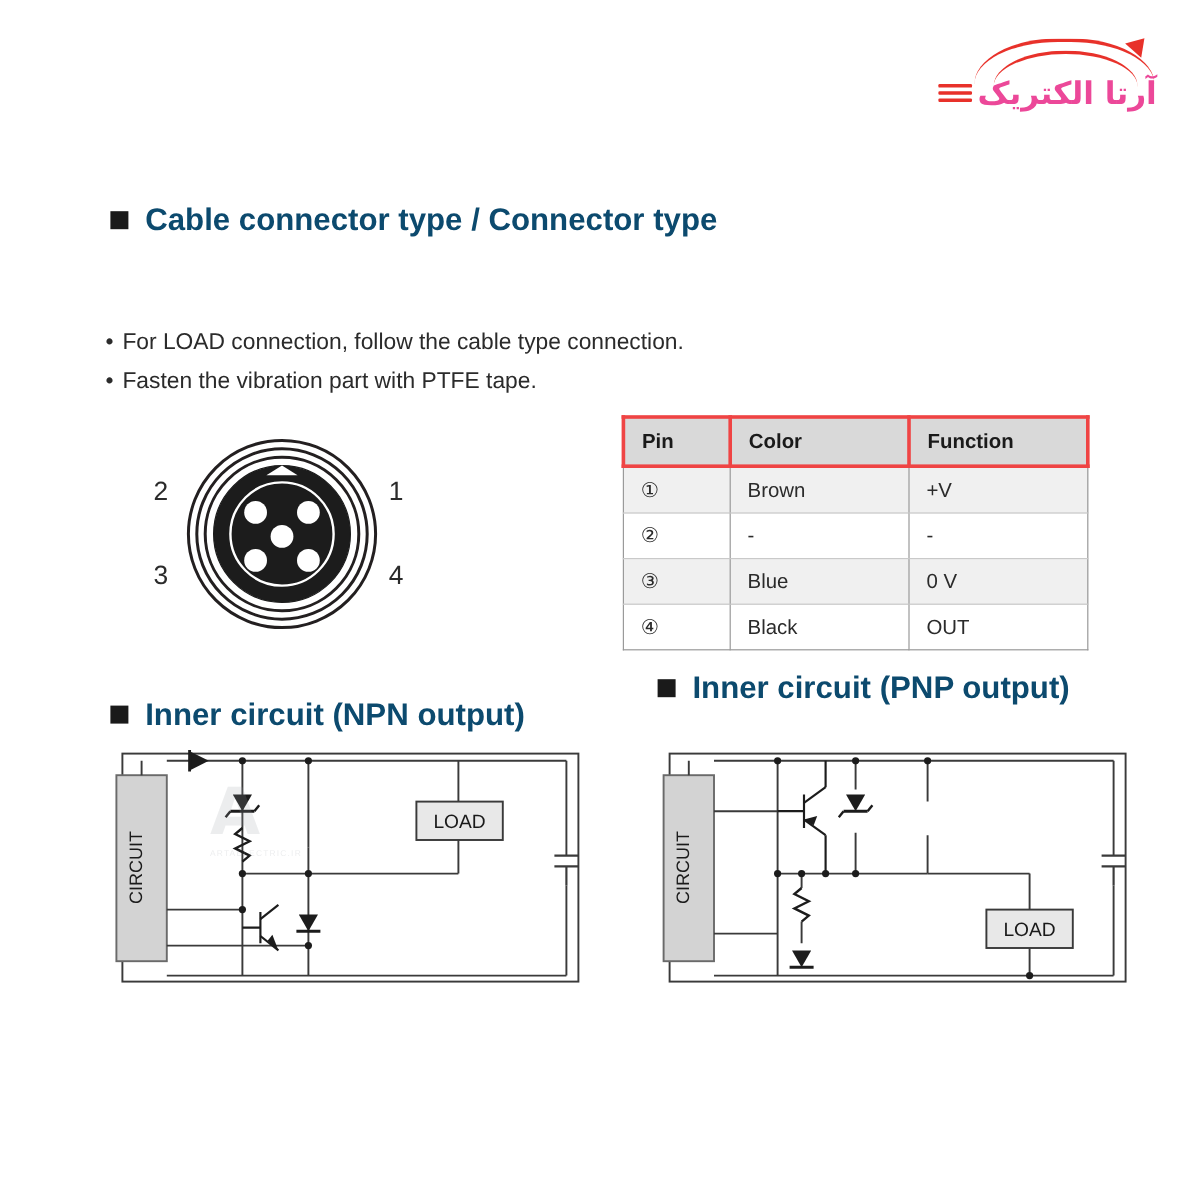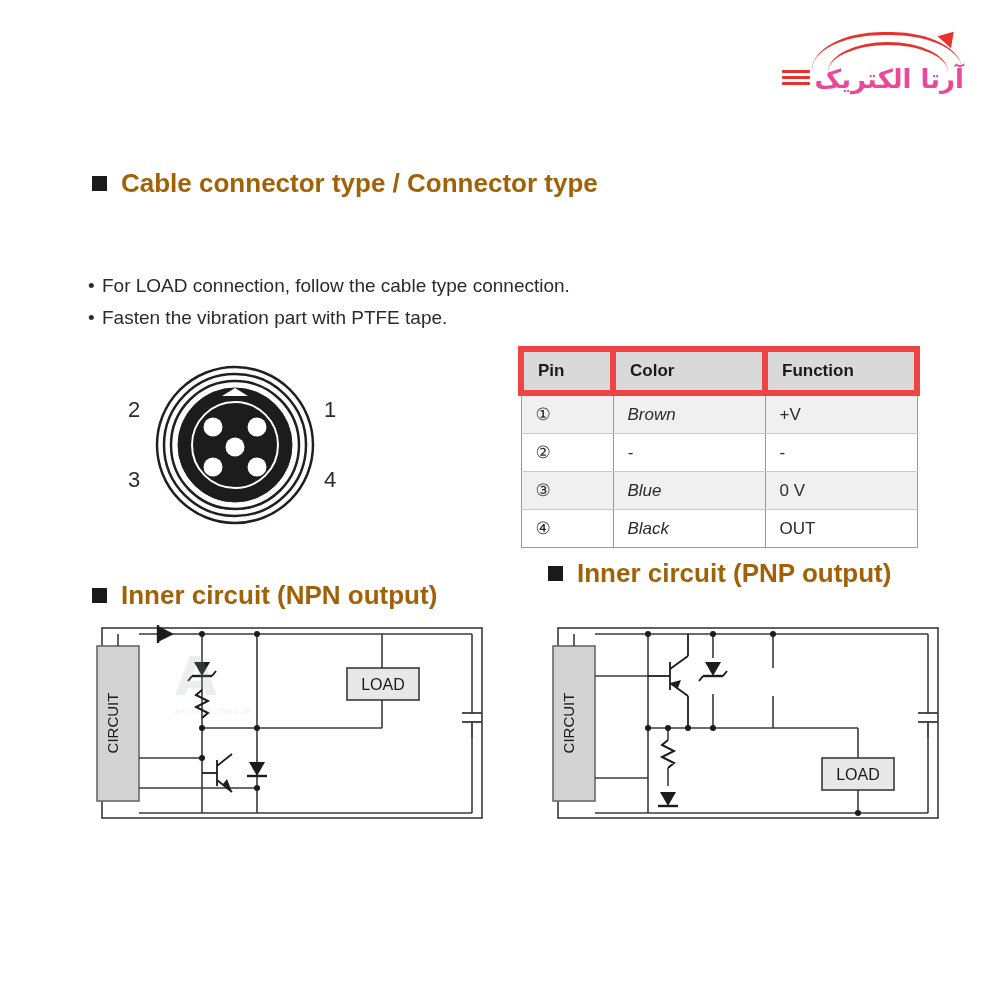--- a/index.html
+++ b/index.html
@@ -84,21 +84,21 @@
     margin-bottom: 3px;
     border-radius: 1px;
   }
 
   
   .sec-head {
     display: flex;
     align-items: center;
     font-size: 26px;
     font-weight: bold;
-    color: #a16207;
+    color: #0c4a6e;
   }
   .sec-head .bullet-sq {
     width: 15px;
     height: 15px;
     background: #1a1a1a;
     margin-right: 14px;
     flex: 0 0 auto;
   }
   #main-head {
     position: absolute;
@@ -145,36 +145,36 @@
     left: 518px;
     top: 346px;
     border-collapse: collapse;
     font-size: 17px;
   }
   #pin-table th {
     background: #d9d9d9;
     font-weight: bold;
     text-align: left;
     padding: 9px 14px;
-    border: 6px solid #ef4444;
+    border: 3px solid #ef4444;
     color: #1a1a1a;
   }
   #pin-table td {
     padding: 8px 14px;
     border-left: 1px solid #9a9a9a;
     border-right: 1px solid #9a9a9a;
     border-top: 1px solid #c9c9c9;
     border-bottom: 1px solid #c9c9c9;
     color: #2b2b2b;
     background: #ffffff;
   }
   #pin-table tr:nth-child(odd) td { background: #f0f0f0; }
   #pin-table tr:last-child td { border-bottom: 1px solid #9a9a9a; }
   #pin-table td.col-pin { width: 58px; text-align: left; }
-  #pin-table td.col-color { width: 118px; font-style: italic; }
+  #pin-table td.col-color { width: 118px; }
   #pin-table td.col-func { width: 118px; }
   #pin-table th.col-pin { width: 58px; }
   #pin-table th.col-color { width: 118px; }
   #pin-table th.col-func { width: 118px; }
 
   
   #npn-head { position: absolute; left: 92px; top: 580px; }
   #pnp-head { position: absolute; left: 548px; top: 558px; justify-content: flex-end; }
 
   

